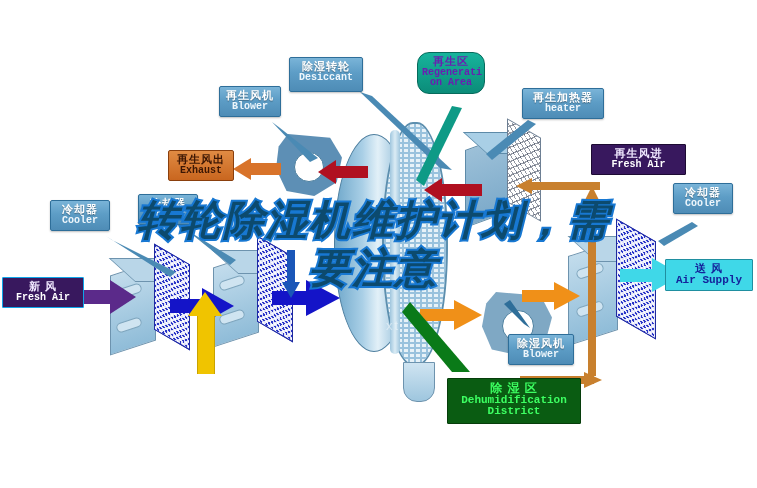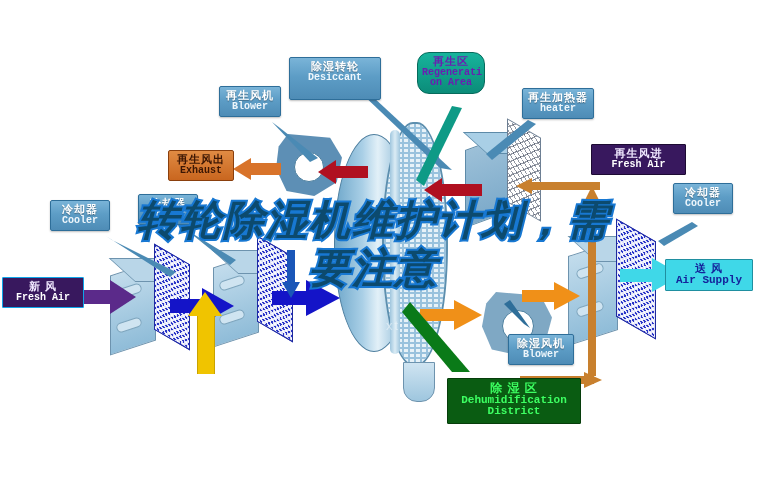--- a/index.html
+++ b/index.html
@@ -258,34 +258,34 @@
     <polygon points="452,372 470,372 410,302 402,312" fill="#0a7a18"></polygon>
   </svg>
 
   <div class="wm" style="left:386px;top:318px;">xt</div>
 
   <div class="lbl blue" style="left:219px;top:86px;width:62px;padding:3px 4px 4px;font-size:11px;z-index:30;">
     <span class="cn">再生风机</span>
     <span class="en" style="font-size:10px;">Blower</span>
   </div>
 
-  <div class="lbl blue" style="left:289px;top:57px;width:92px;padding:3px 4px 16px;font-size:11px;z-index:30;">
+  <div class="lbl blue" style="left:289px;top:57px;width:74px;padding:3px 4px 8px;font-size:11px;z-index:30;">
     <span class="cn">除湿转轮</span>
     <span class="en" style="font-size:10px;">Desiccant</span>
   </div>
 
   <div class="lbl" style="left:417px;top:52px;width:68px;padding:3px 4px 4px;font-size:11px;z-index:30;
               background:linear-gradient(180deg,#17b49c,#0b8c79);border:1px solid #066b5c;
               color:#7b2bbf;border-radius:12px;">
     <span class="cn" style="color:#6a1fb0;">再生区</span>
     <span class="en" style="font-size:10px;color:#6a1fb0;">Regenerati</span>
     <span class="en" style="font-size:10px;color:#6a1fb0;">on Area</span>
   </div>
 
-  <div class="lbl blue" style="left:522px;top:88px;width:72px;padding:3px 4px 4px;font-size:11px;z-index:30;">
+  <div class="lbl blue" style="left:522px;top:88px;width:82px;padding:3px 4px 4px;font-size:11px;z-index:30;">
     <span class="cn">再生加热器</span>
     <span class="en" style="font-size:10px;">heater</span>
   </div>
 
   <div class="lbl" style="left:168px;top:150px;width:66px;padding:3px 4px 4px;font-size:11px;z-index:30;
               background:linear-gradient(180deg,#e08b43,#c9661f);border:1px solid #8a3f0d;border-radius:2px;">
     <span class="cn" style="color:#3b1604;">再生风出</span>
     <span class="en" style="font-size:10px;color:#3b1604;">Exhaust</span>
   </div>
 

